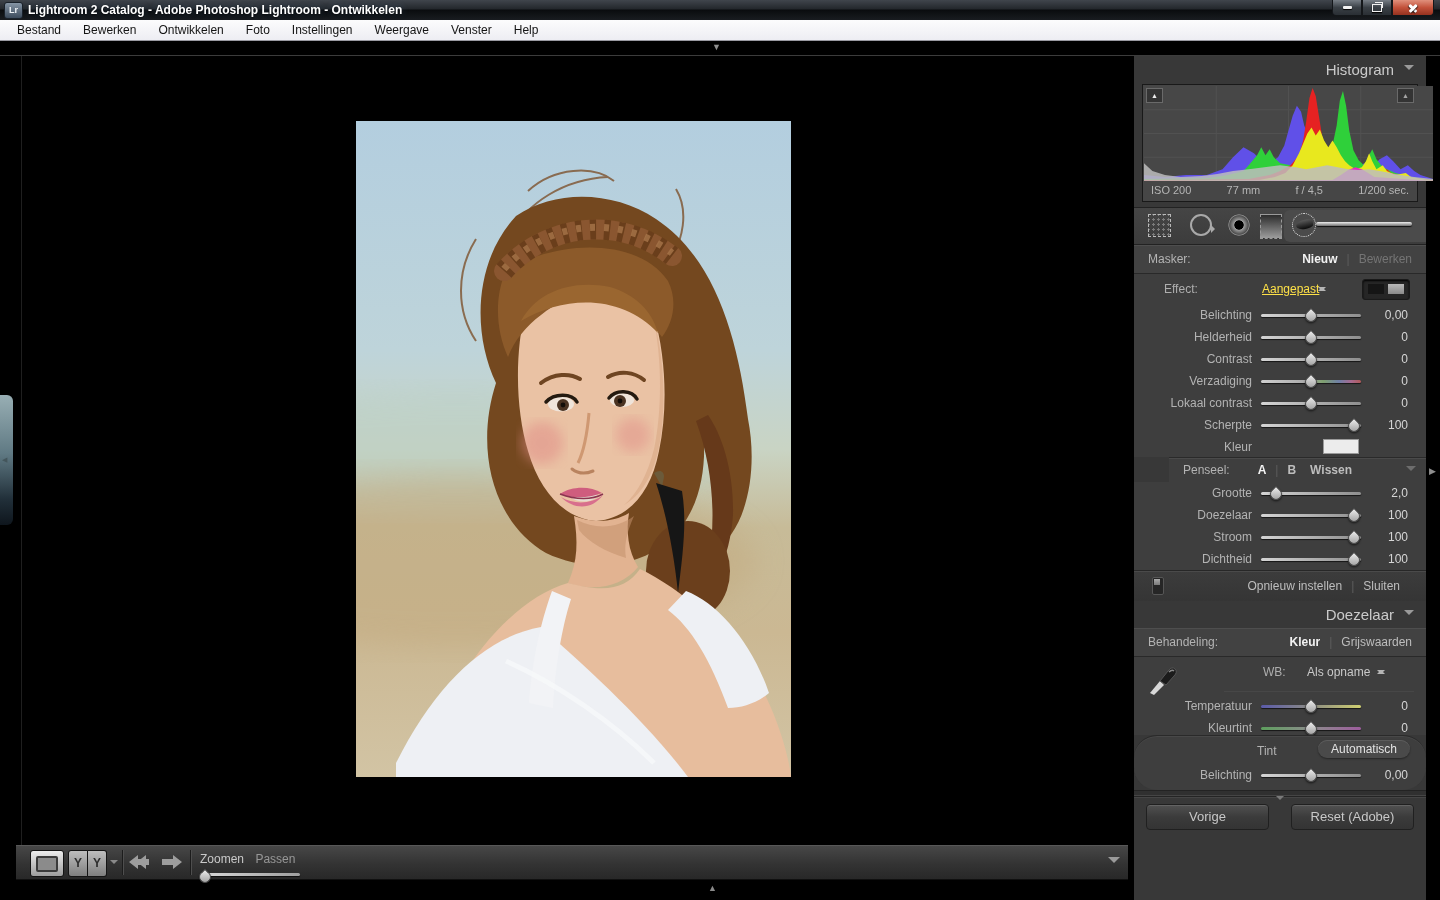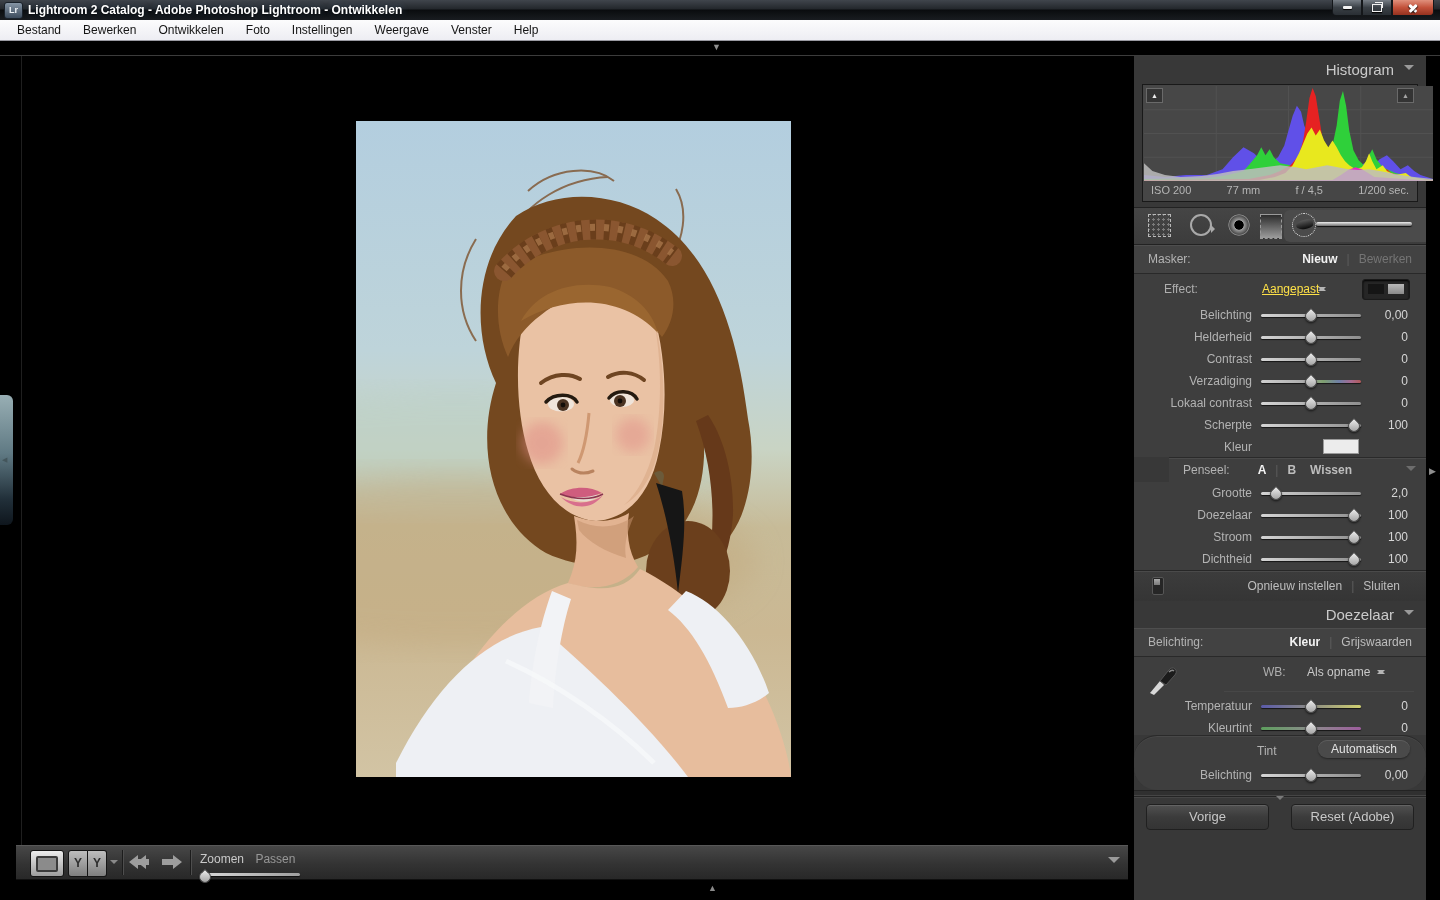--- a/index.html
+++ b/index.html
@@ -494,21 +494,21 @@
       <span class="t-mid">Sluiten</span>
       <span style="width:8px"></span>
     </div>
 
     <div class="hdr">
       <span>Doezelaar</span>
       <span class="tri"></span>
     </div>
 
     <div class="bar-row">
-      <span>Belichting:</span>
+      <span>Behandeling:</span>
       <span class="spacer"></span>
       <span class="t-white">Kleur</span>
       <span class="sep">|</span>
       <span class="t-mid">Grijswaarden</span>
     </div>
 
     <div id="wb-block">
       <svg id="eyedropper" width="40" height="36" viewBox="0 0 40 36">
         <path d="M6,32 L16,20 L20,24 L10,34 Z" fill="#d8d8d8"></path>
         <path d="M16,20 L24,10 Q28,5 31,8 Q34,11 30,15 L22,24 Z" fill="#1b1b1b" stroke="#555" stroke-width="1"></path>

